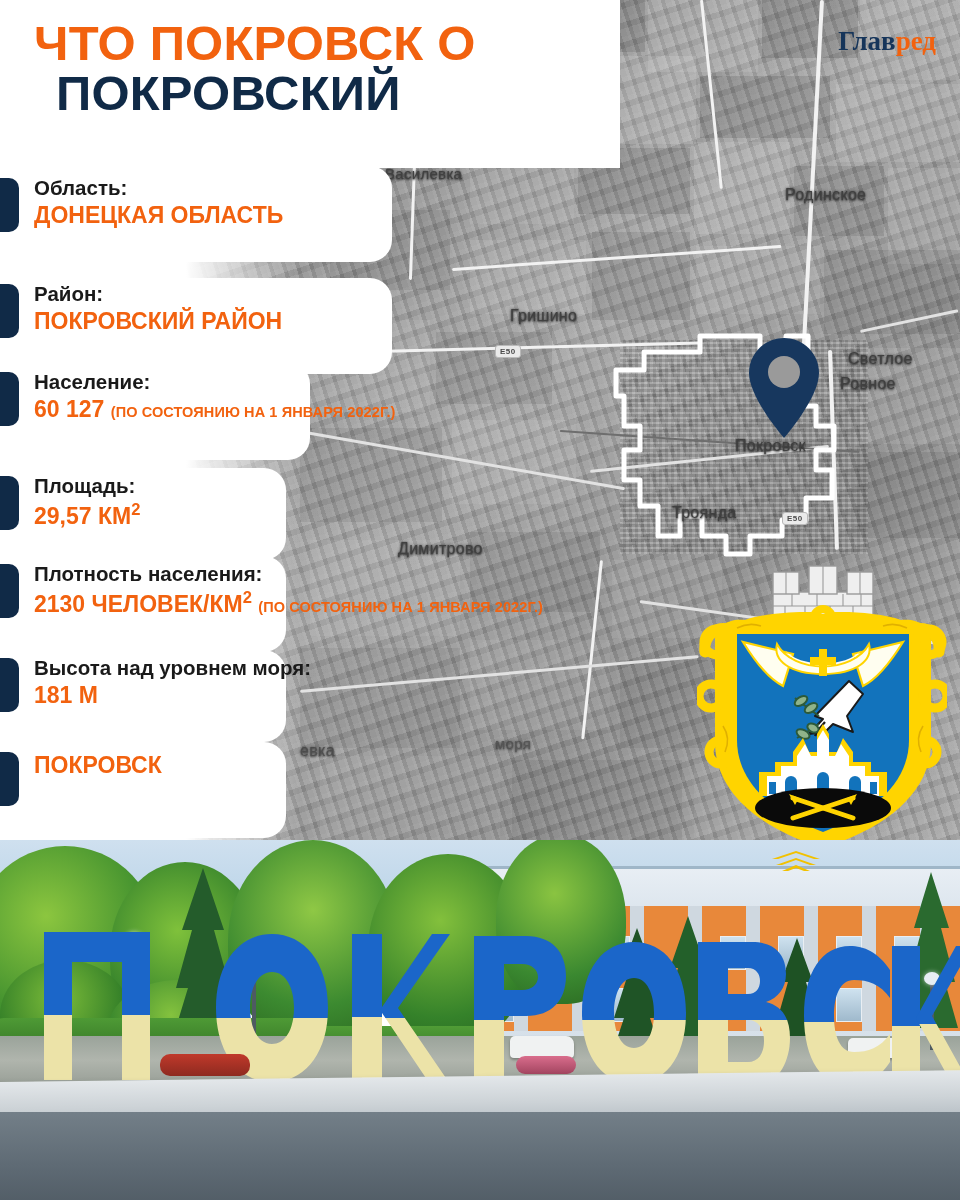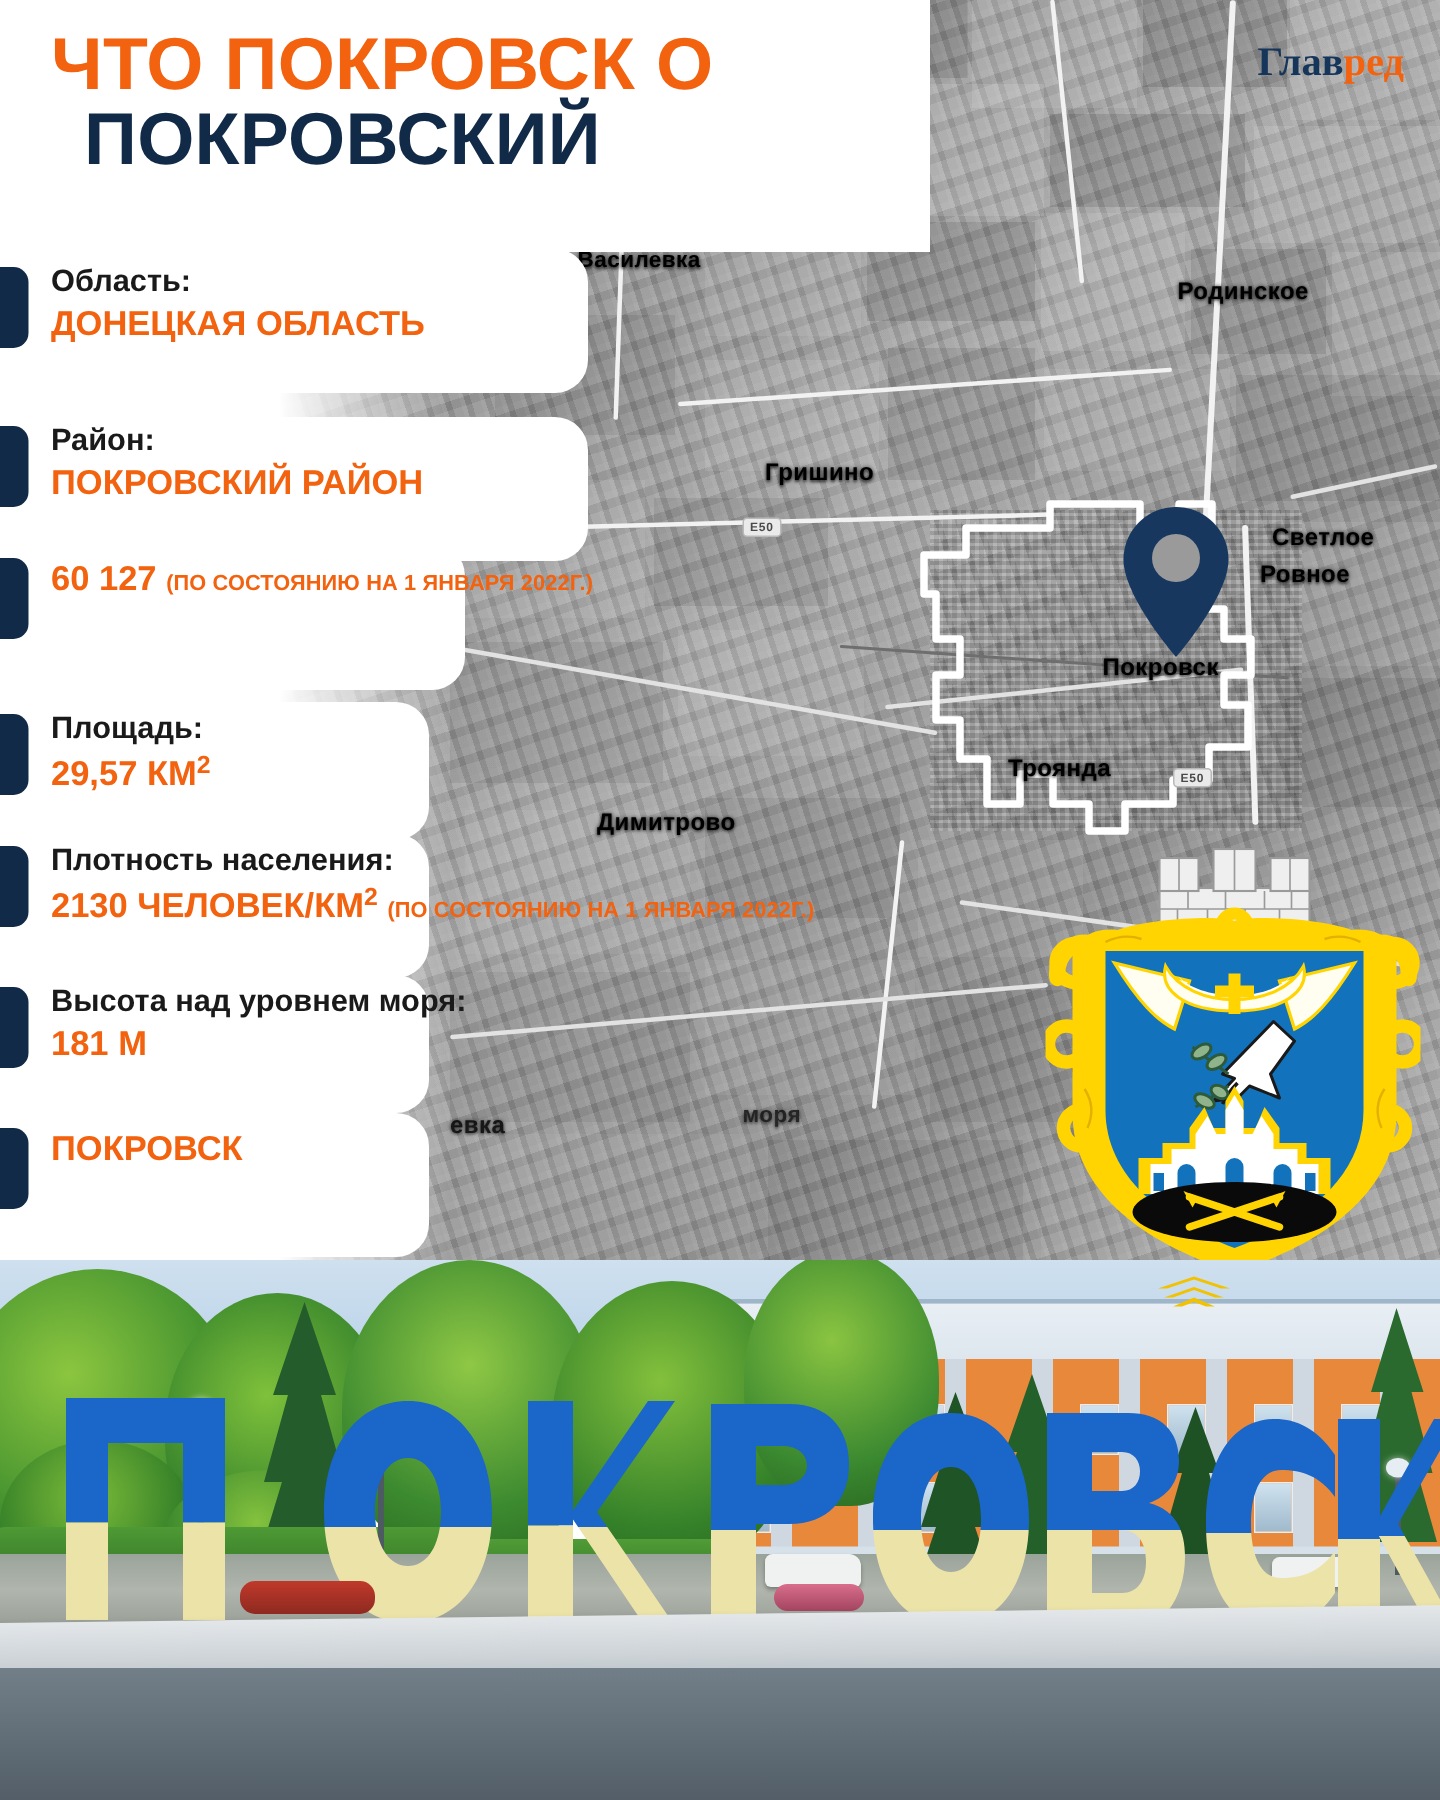--- a/index.html
+++ b/index.html
@@ -36,22 +36,22 @@
   .roadline.thin { background: #e2e2e2; }
   .roadline.dark { background: #6e6e6e; }
 
   
   .city-boundary {
     position: absolute; left: 610px; top: 330px; width: 260px; height: 230px;
   }
 
   .map-label {
     position: absolute;
-    color: #000000;
-    font-weight: 700;
+    color: #404040;
+    font-weight: 400;
     letter-spacing: .3px;
     text-shadow: 0 0 3px rgba(40,40,40,.85), 0 1px 2px rgba(0,0,0,.6);
     white-space: nowrap;
   }
   .road-badge {
     position: absolute;
     background: #eaeaea; color: #4a4a4a;
     font-size: 8px; font-weight: 700;
     padding: 1px 4px; border-radius: 3px;
     border: 1px solid #b9b9b9;
@@ -298,20 +298,21 @@
       <div class="bullet" style="top:116px;"></div>
       <div class="row-text" style="top:114px;">
         <div class="row-label">Район:</div>
         <div class="row-value">ПОКРОВСКИЙ РАЙОН</div>
       </div>
     </div>
 
     <div class="row">
       <div class="bullet" style="top:204px;"></div>
       <div class="row-text" style="top:202px;">
+        <div class="row-label">Население:</div>
         <div class="row-value">
           <span>60 127</span>
           <span class="row-note">(ПО СОСТОЯНИЮ НА 1 ЯНВАРЯ 2022Г.)</span>
         </div>
       </div>
     </div>
 
     <div class="row">
       <div class="bullet" style="top:308px;"></div>
       <div class="row-text" style="top:306px;">

